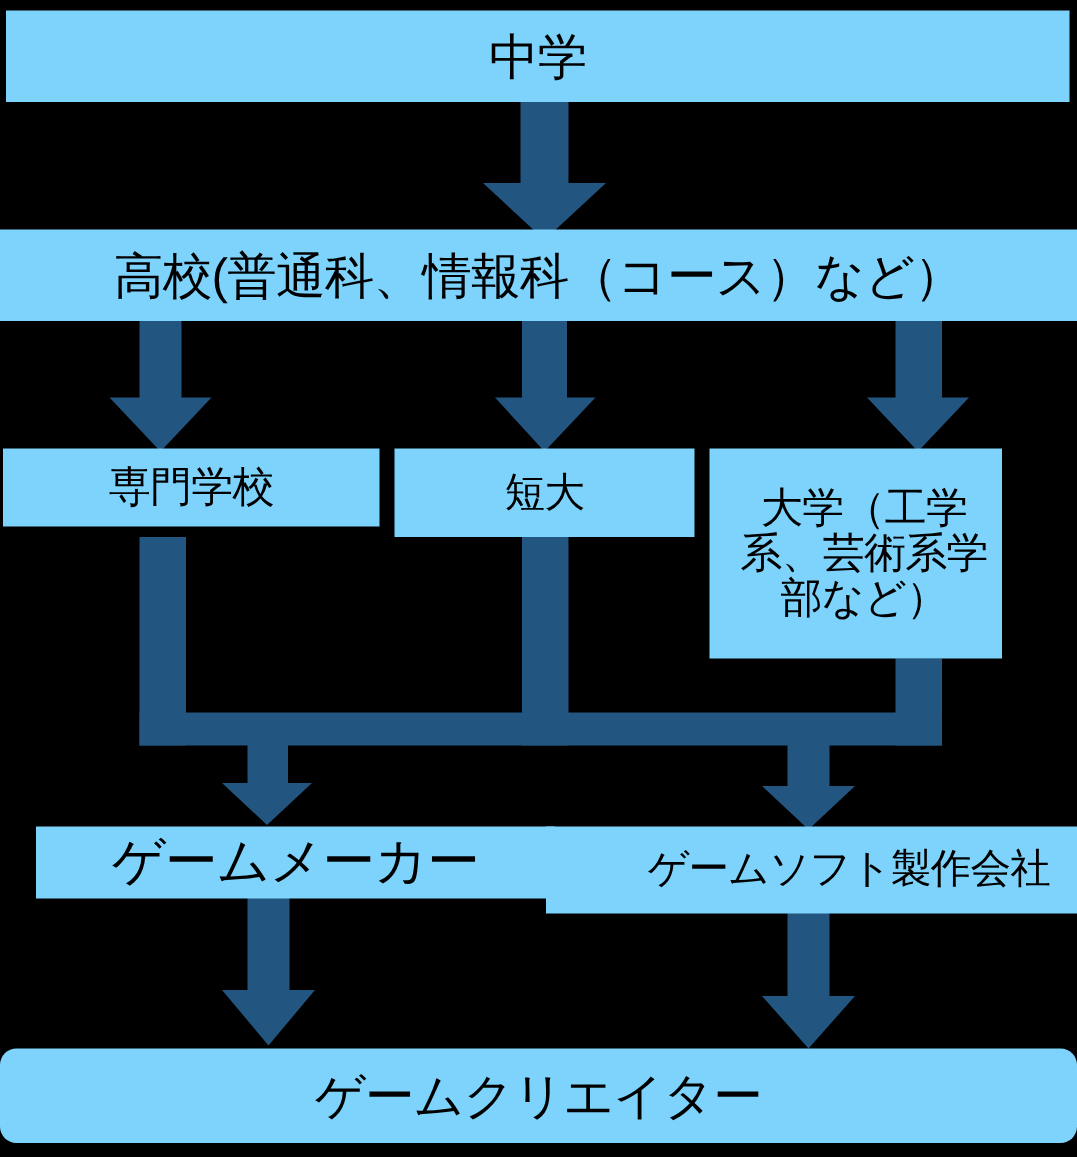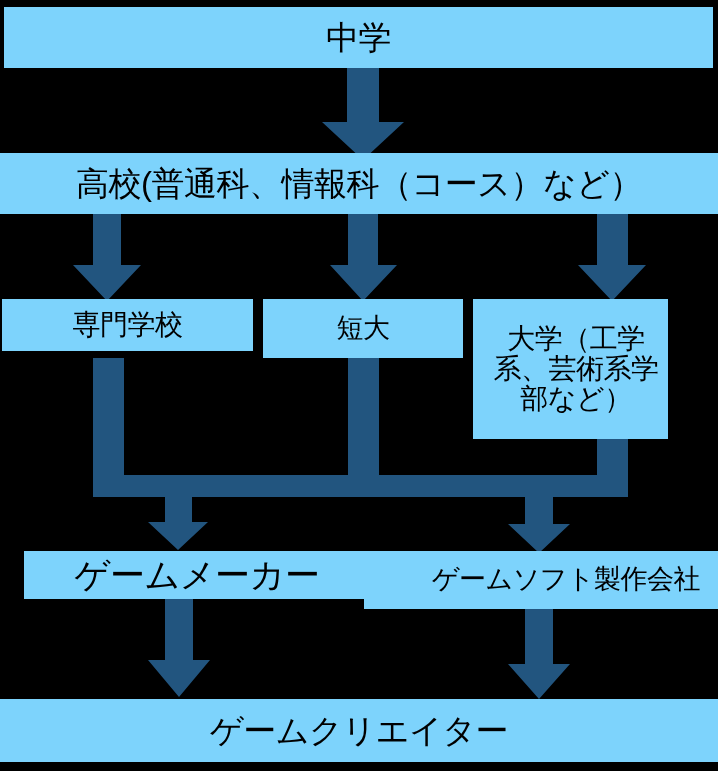--- a/index.html
+++ b/index.html
@@ -67,21 +67,21 @@
   </div>
 
   <div class="node" style="left:4px; top:551px; width:346px; height:48px; font-size:35px;margin-left:20px;">
     <span>ゲームメーカー</span>
   </div>
 
   <div class="node" style="left:364px; top:551px; width:404px; height:58px; font-size:27px;">
     <span>ゲームソフト製作会社</span>
   </div>
 
-  <div class="node" style="left:0px; top:699px; width:718px; height:63px; font-size:33px;">
+  <div class="node" style="left:0px; top:699px; width:718px; height:63px; font-size:33px;border-radius:11px;">
     <span>ゲームクリエイター</span>
   </div>
 
   <div class="arrow" style="left:322px; top:65px; width:82px; height:95px;">
     <svg width="82" height="95" viewBox="0 0 82 95">
       <polygon points="25,0 57,0 57,57 82,57 41,95 0,57 25,57" fill="#22557f"></polygon>
     </svg>
   </div>
 
   <div class="arrow" style="left:73px; top:211px; width:68px; height:90px;">

